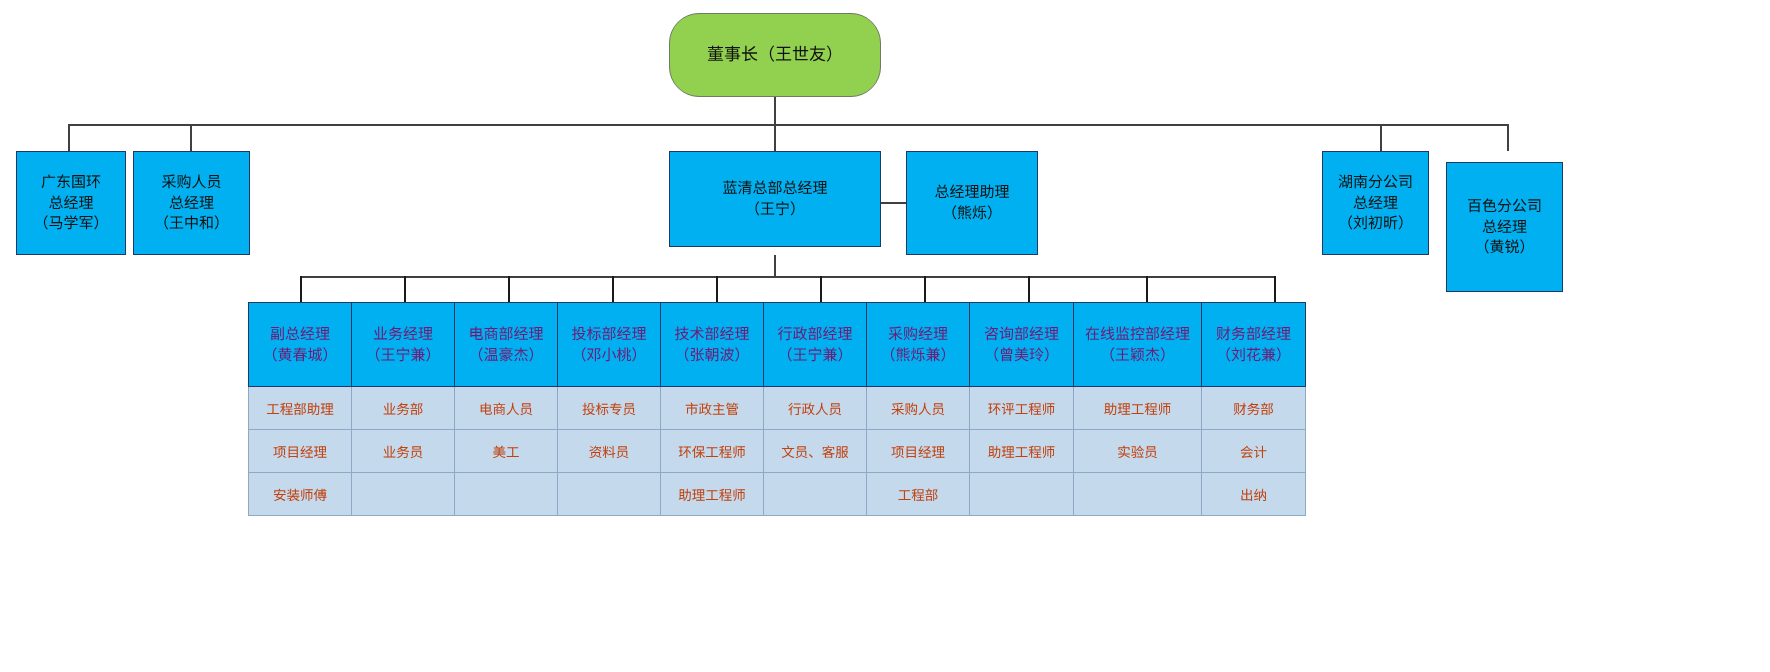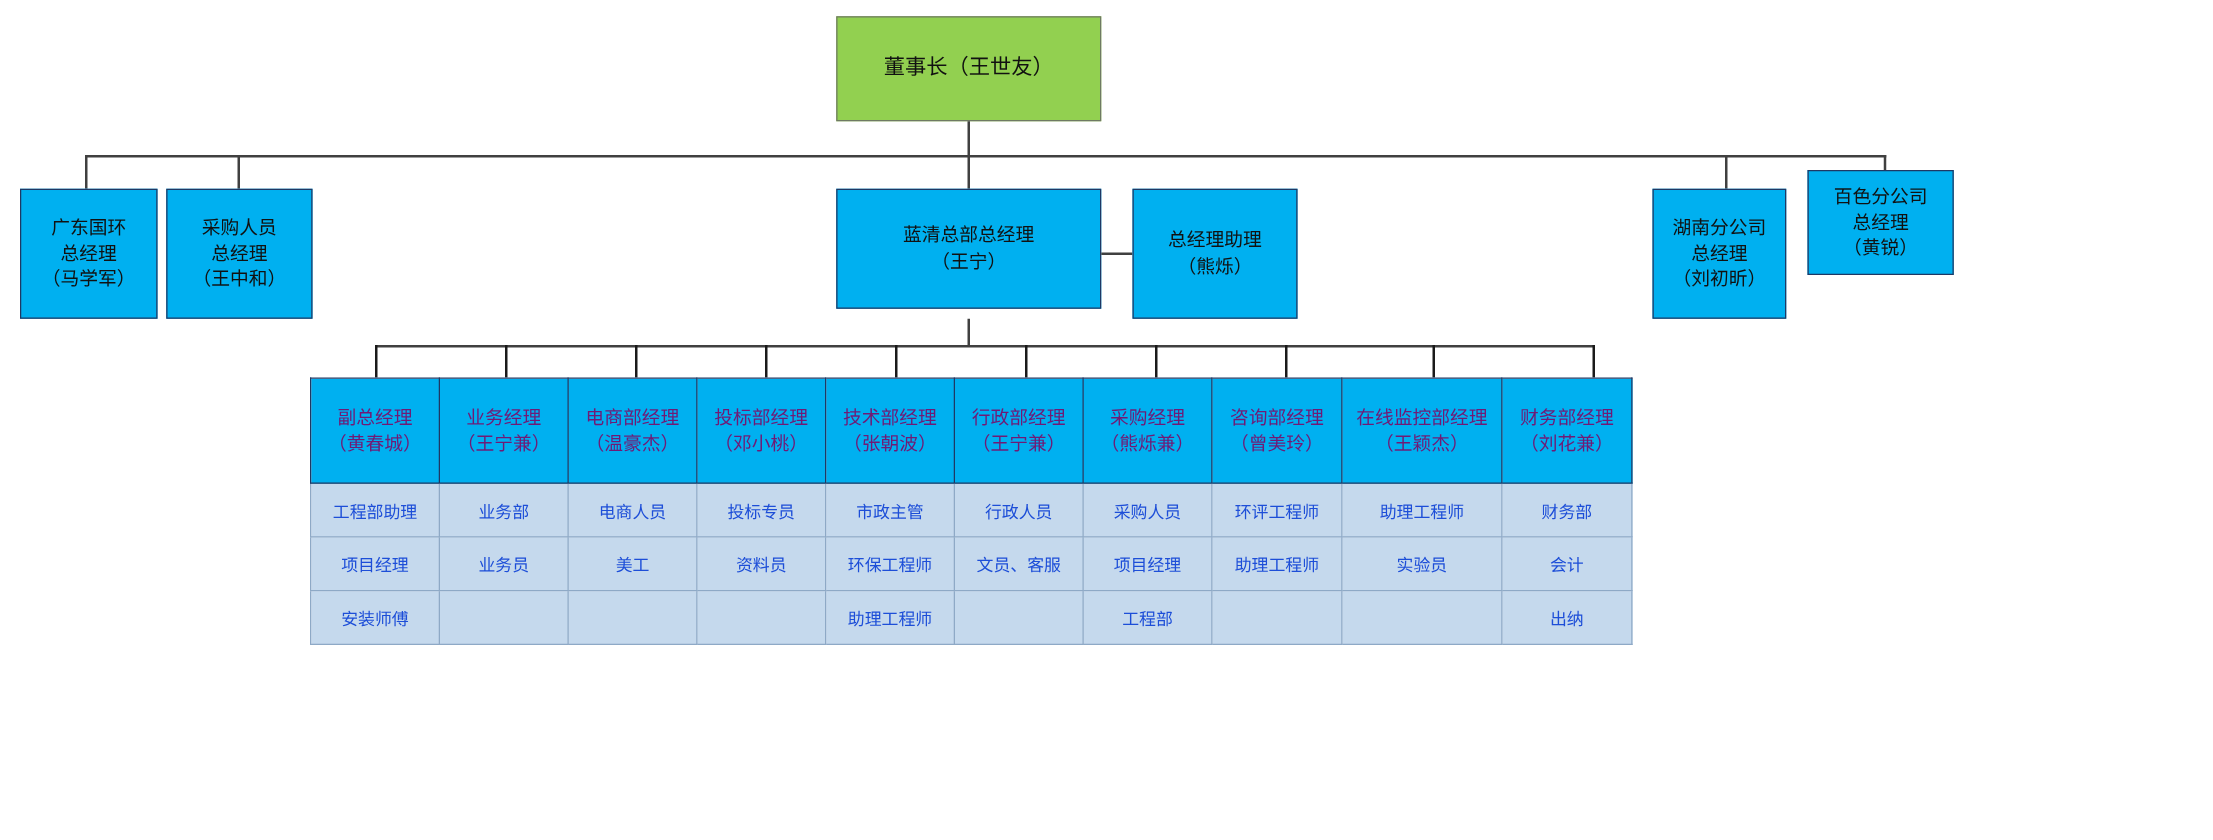--- a/index.html
+++ b/index.html
@@ -74,34 +74,34 @@
     height: 84px;
     font-size: 15px;
     line-height: 1.4;
     white-space: pre-line;
     color: #701a75;
   }
   #dept-matrix tr.staff-row td {
     background: #c5d9ed;
     height: 43px;
     font-size: 13.5px;
-    color: #1d4ed8;
+    color: #c2410c;
   }
   #dept-matrix tr.staff-row td.empty-cell {
     color: transparent;
   }
   .col-w-sm { width: 103px; }
   .col-w-md { width: 104px; }
 </style>
 </head>
 <body>
 
 <div id="org-chart">
 
-  <div class="box box-green" style="left:669px; top:13px; width:212px; height:84px;">董事长（王世友）</div>
+  <div class="box box-green" style="left:669px; top:13px; width:212px; height:84px;border-radius:30px;">董事长（王世友）</div>
 
   <div class="line line-v line-dark" style="left:774px; top:97px; width:2px; height:28px;"></div>
 
   <div class="line line-h line-dark" style="left:68px; top:124px; width:1441px; height:2px;"></div>
 
   <div class="line line-v line-dark" style="left:68px; top:124px; width:2px; height:27px;"></div>
   <div class="line line-v line-dark" style="left:190px; top:124px; width:2px; height:27px;"></div>
   <div class="line line-v line-dark" style="left:774px; top:124px; width:2px; height:27px;"></div>
   <div class="line line-v line-dark" style="left:1380px; top:124px; width:2px; height:27px;"></div>
   <div class="line line-v line-dark" style="left:1507px; top:124px; width:2px; height:27px;"></div>
@@ -119,21 +119,21 @@
 
   <div class="line line-h line-dark" style="left:881px; top:202px; width:25px; height:2px;"></div>
 
   <div class="box box-blue" style="left:906px; top:151px; width:132px; height:104px;">总经理助理
 （熊烁）</div>
 
   <div class="box box-blue" style="left:1322px; top:151px; width:107px; height:104px;">湖南分公司
 总经理
 （刘初昕）</div>
 
-  <div class="box box-blue" style="left:1446px; top:136px; width:117px; height:84px;">百色分公司
+  <div class="box box-blue" style="left:1446px; top:162px; width:117px; height:130px;">百色分公司
 总经理
 （黄锐）</div>
 
   <div class="line line-v line-dark" style="left:774px; top:255px; width:2px; height:22px;"></div>
   <div class="line line-h line-dark" style="left:300px; top:276px; width:976px; height:2px;"></div>
 
   <div class="line line-v line-black" style="left:300px; top:276px; width:2px; height:26px;"></div>
   <div class="line line-v line-black" style="left:404px; top:276px; width:2px; height:26px;"></div>
   <div class="line line-v line-black" style="left:508px; top:276px; width:2px; height:26px;"></div>
   <div class="line line-v line-black" style="left:612px; top:276px; width:2px; height:26px;"></div>

